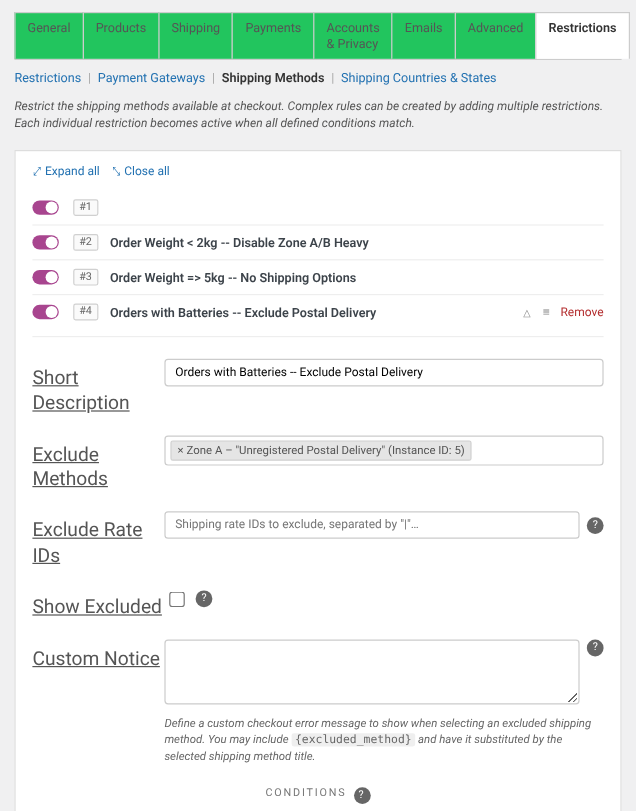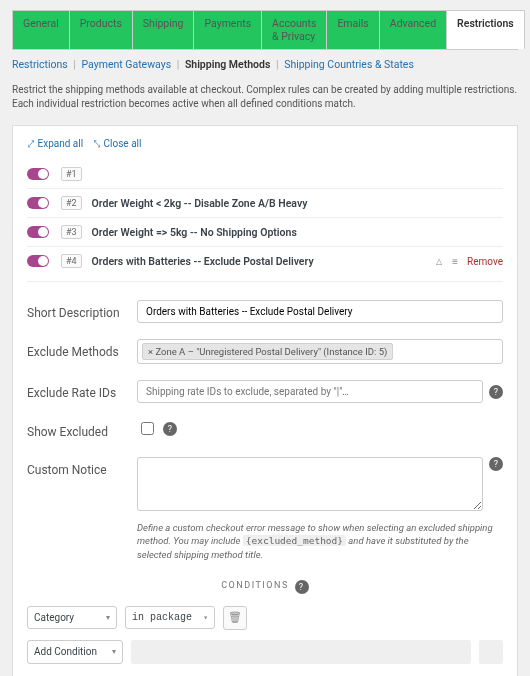--- a/index.html
+++ b/index.html
@@ -25,21 +25,21 @@
     margin-right: -1px;
     color: #555;
     font-size: 10.5px;
     cursor: pointer;
   }
   .tab.active { background: #fff; font-weight: 600; color: #333; }
   .subtabs { margin-bottom: 12px; font-size: 10.5px; }
   .subtab { color: #2271b1; cursor: pointer; }
   .subtab.active { color: #333; font-weight: 600; }
   .sep { color: #aaa; margin: 0 3px; }
-  .desc { font-size: 10px; color: #555; line-height: 1.4; margin-bottom: 14px; }
+  .desc { font-size: 10px; color: #555; line-height: 1.4; margin-bottom: 14px; font-style: italic; }
 
   .panel { background: #fff; border: 1px solid #ddd; padding: 12px 14px; }
   .expand-row { margin-bottom: 10px; font-size: 10px; }
   .expand-link { color: #2271b1; cursor: pointer; }
   .exp-icon { display:inline-block; transform: scaleX(0.8); }
 
   .rule-row { display: flex; align-items: center; padding: 7px 0; }
   .rule-row + .rule-row { border-top: 1px solid #eee; }
   .toggle {
     width: 22px; height: 12px; border-radius: 6px;
@@ -56,21 +56,21 @@
     margin-right: 10px; background: #fafafa; flex-shrink: 0;
   }
   .rule-title { font-weight: 600; font-size: 10.5px; flex: 1; }
   .rule-actions { display: flex; align-items: center; gap: 10px; font-size: 10px; }
   .icon-tri { color: #888; font-size: 8px; }
   .icon-lines { color: #888; cursor: move; letter-spacing: -1px; }
   .remove { color: #b32d2e; cursor: pointer; }
 
   .rule-form { border-top: 1px solid #eee; margin-top: 6px; padding-top: 18px; }
   .form-row { display: flex; margin-bottom: 16px; align-items: flex-start; }
-  .form-label { width: 110px; font-size: 12px; color: #555; padding-top: 6px; flex-shrink: 0; line-height: 1.3; }
+  .form-label { width: 110px; font-size: 16px; color: #555; padding-top: 6px; flex-shrink: 0; line-height: 1.3; text-decoration: underline; }
   .form-field { flex: 1; display: flex; align-items: center; gap: 6px; }
   .txt-input, .select-input, .textarea-input {
     width: 100%; border: 1px solid #ccc; border-radius: 3px;
     padding: 5px 8px; font-size: 10px; font-family: inherit;
   }
   .textarea-input { resize: vertical; height: 54px; }
   .help-icon {
     width: 14px; height: 14px; border-radius: 50%;
     background: #666; color: #fff; font-size: 9px;
     display: inline-flex; align-items: center; justify-content: center;

